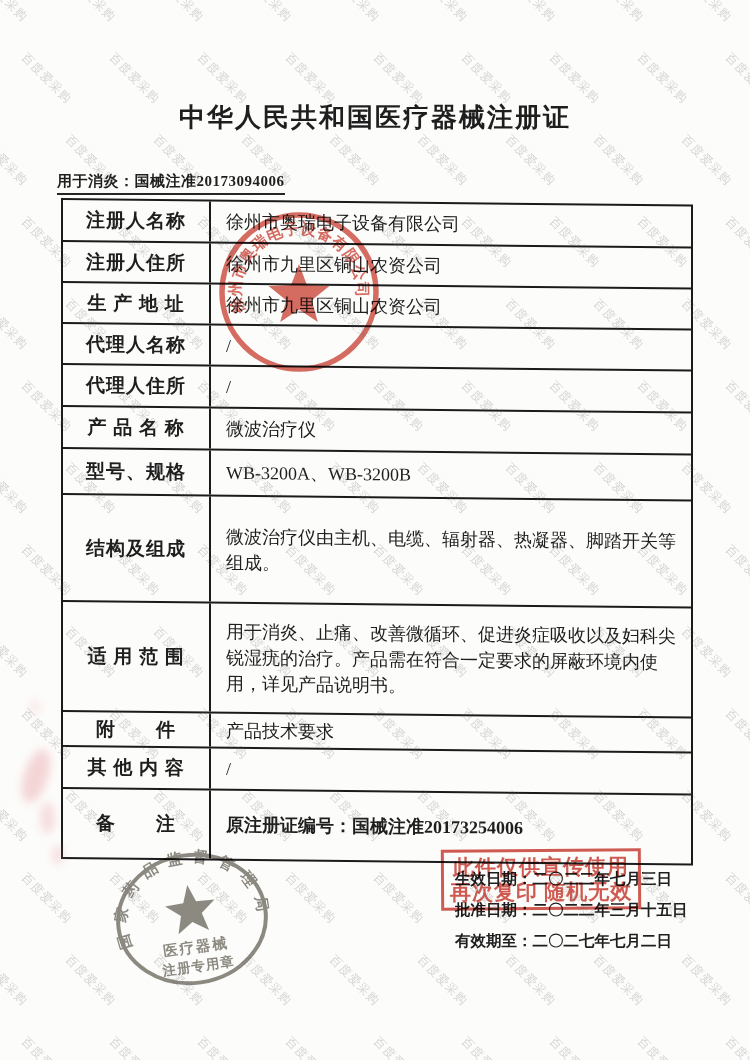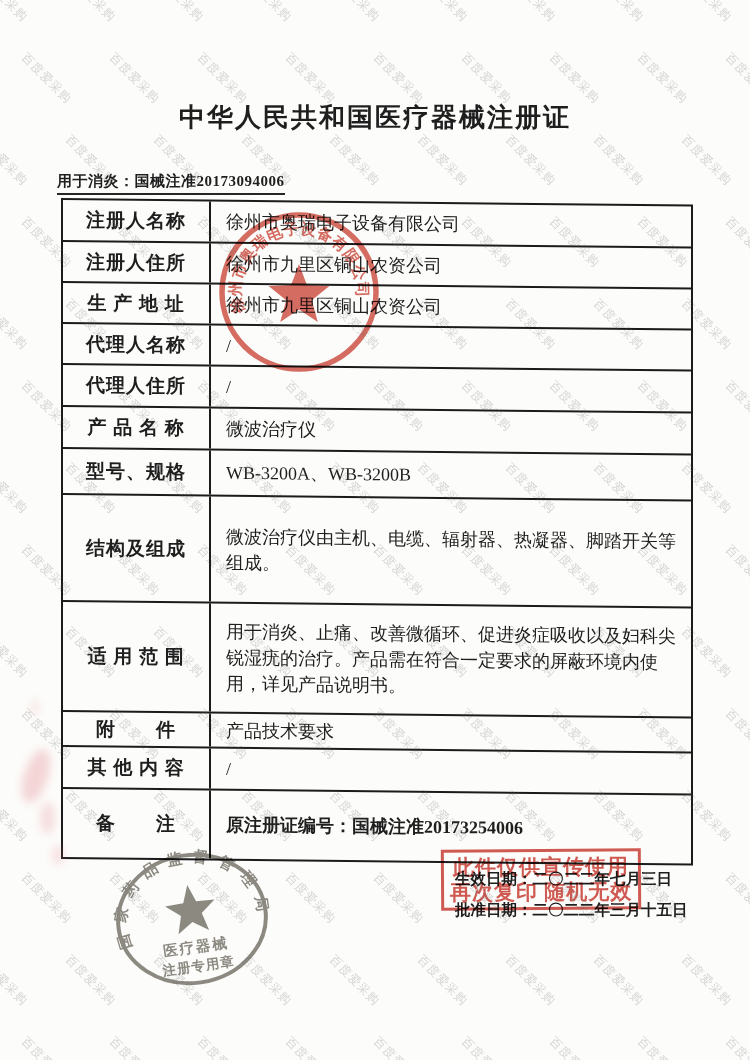--- a/index.html
+++ b/index.html
@@ -118,20 +118,21 @@
         <div class="cell-label">备　　注</div>
         <div class="cell-value bold-value">
           <span>原注册证编号：国械注准20173254006</span>
         </div>
       </div>
     </div>
 
   <div class="dates">
     <div>生效日期：二〇二二年七月三日</div>
     <div>批准日期：二〇二二年三月十五日</div>
+    <div>有效期至：二〇二七年七月二日</div>
   </div>
 
   <div class="promo-stamp">
     <div>此件仅供宣传使用</div>
     <div>再次复印 随机无效</div>
   </div>
 
   <svg class="seal-svg" style="left:209px;top:202px;" width="180" height="180" viewBox="-90 -90 180 180">
     <g opacity="0.78">
       <circle r="77" fill="none" stroke="#cc4438" stroke-width="5.5"></circle>

